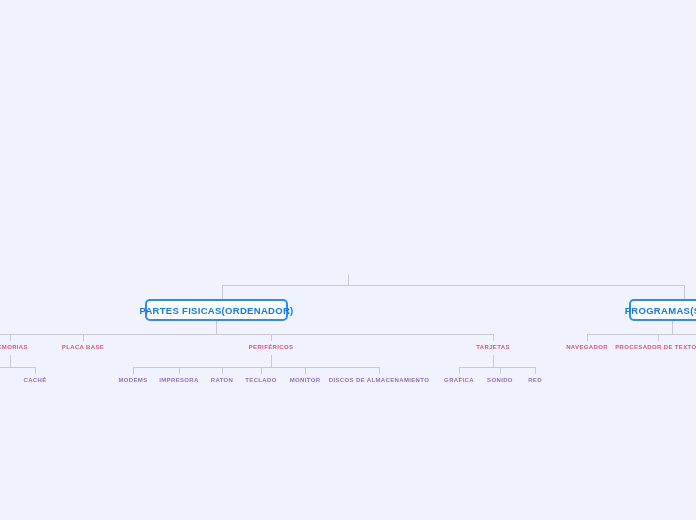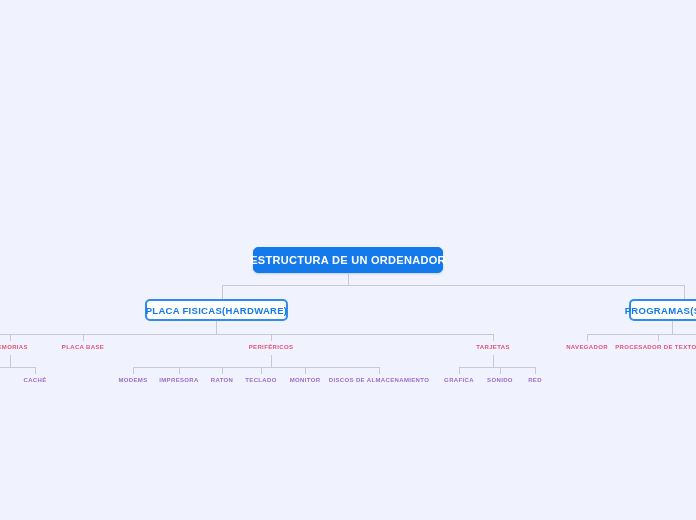--- a/index.html
+++ b/index.html
@@ -117,26 +117,23 @@
   <div class="conn conn-v" style="left:261px; top:367px; height:7px;"></div>
   <div class="conn conn-v" style="left:305px; top:367px; height:7px;"></div>
   <div class="conn conn-v" style="left:379px; top:367px; height:7px;"></div>
 
   <div class="conn conn-v" style="left:493px; top:355px; height:12px;"></div>
   <div class="conn conn-h" style="left:459px; top:367px; width:76px;"></div>
   <div class="conn conn-v" style="left:459px; top:367px; height:7px;"></div>
   <div class="conn conn-v" style="left:500px; top:367px; height:7px;"></div>
   <div class="conn conn-v" style="left:535px; top:367px; height:7px;"></div>
 
-  <div class="node node-root" style="left:253px; top:247px; width:190px;">
-    <span>ESTRUCTURA DE UN ORDENADOR</span>
-  </div>
 
   <div class="node node-l2" style="left:145px; top:299px; width:143px;">
-    <span>PLACA FISICAS(HARDWARE)</span>
+    <span>PARTES FISICAS(ORDENADOR)</span>
   </div>
 
   <div class="node node-l2" style="left:629px; top:299px; width:120px;">
     <span>PROGRAMAS(SOFTWARE)</span>
   </div>
 
   <div class="node node-l3" style="left:-20px; top:342px; width:60px;">
     <span>MEMORIAS</span>
   </div>
   <div class="node node-l3" style="left:53px; top:342px; width:60px;">

